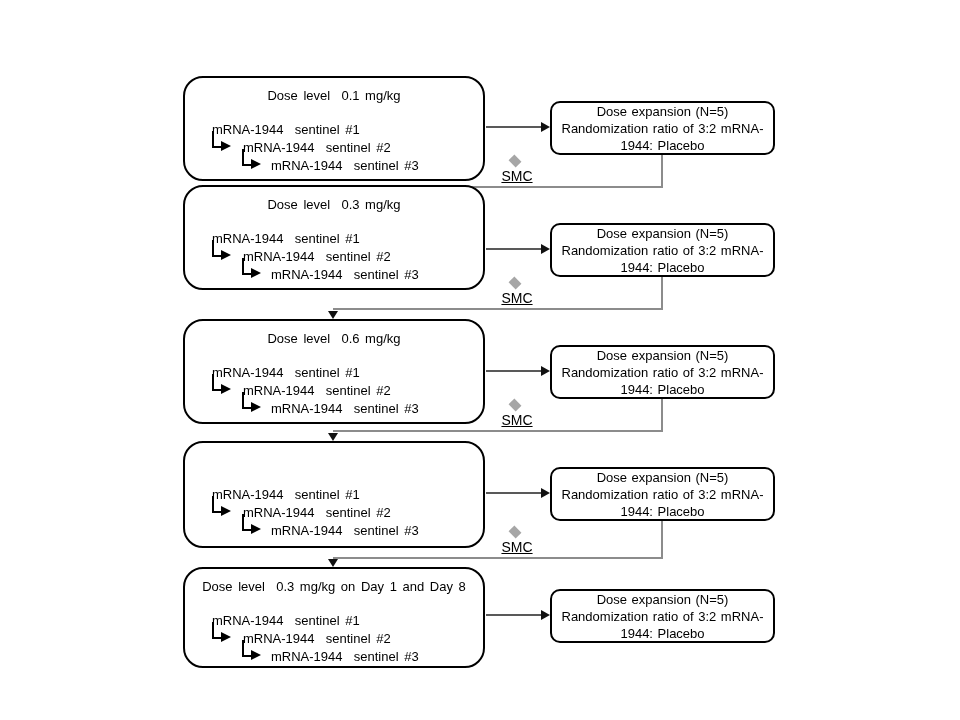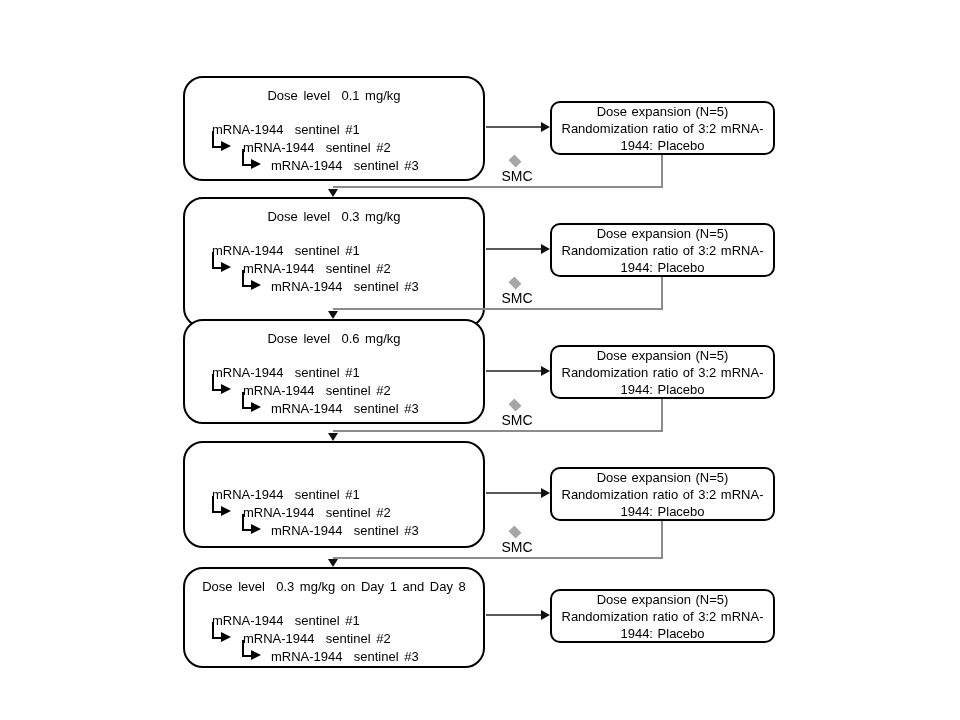--- a/index.html
+++ b/index.html
@@ -7,21 +7,21 @@
     position:relative;width:960px;height:720px;background:#ffffff;overflow:hidden;
     font-family:"Liberation Sans",sans-serif;color:#000;
   }
   
   .lbox{
     position:absolute;left:183px;width:302px;background:#fff;
     border:2.5px solid #000;border-radius:20px;box-sizing:border-box;
     font-size:13px;word-spacing:2px;
   }
   .lb0{top:76px;height:105px}
-  .lb1{top:197px;height:131px}
+  .lb1{top:185px;height:105px}
   .lb2{top:319px;height:105px}
   .lb3{top:441px;height:107px}
   .lb4{top:567px;height:101px}
   .btitle{position:absolute;top:10px;left:9px;right:9px;text-align:center;line-height:16px;white-space:pre-wrap;}
   .sent{position:absolute;white-space:pre;line-height:15px;text-align:right;}
   .s1{left:27px;top:44px}
   .s2{left:58px;top:62px}
   .s3{left:86px;top:80px}
   .hook{position:absolute;width:8px;height:15px;border-left:2px solid #000;border-bottom:2px solid #000;}
   .hk2{left:27px;top:53px}
@@ -45,21 +45,21 @@
   
   .vline{position:absolute;left:661px;width:1.6px;background:#8c8c8c;}
   .vl0{top:155px;height:32px}.vl1{top:277px;height:32px}.vl2{top:399px;height:32px}.vl3{top:521px;height:37px}
   .hline{position:absolute;left:333px;width:330px;height:1.6px;background:#8c8c8c;}
   .hl0{top:186px}.hl1{top:308px}.hl2{top:430px}.hl3{top:557px}
   .dhead{position:absolute;left:328px;width:0;height:0;border-left:5px solid transparent;border-right:5px solid transparent;border-top:8px solid #111;}
   .dh0{top:189px}.dh1{top:311px}.dh2{top:433px}.dh3{top:559px}
   
   .diamond{position:absolute;left:510px;width:10px;height:10px;background:#a6a6a6;transform:rotate(45deg) scaleY(0.82);}
   .di0{top:156px}.di1{top:278px}.di2{top:400px}.di3{top:527px}
-  .smc{position:absolute;left:492px;width:50px;text-align:center;font-size:14px;line-height:15px;}
+  .smc{position:absolute;left:492px;width:50px;text-align:center;font-size:14px;line-height:15px;text-decoration:underline;}
   .sm0{top:169px}.sm1{top:291px}.sm2{top:413px}.sm3{top:540px}
 </style>
 </head>
 <body>
 
 <div id="canvas">
 
   <div class="lbox lb0">
     <div class="btitle">Dose level  0.1 mg/kg</div>
     <div class="sent s1">mRNA-1944  sentinel #1</div>

